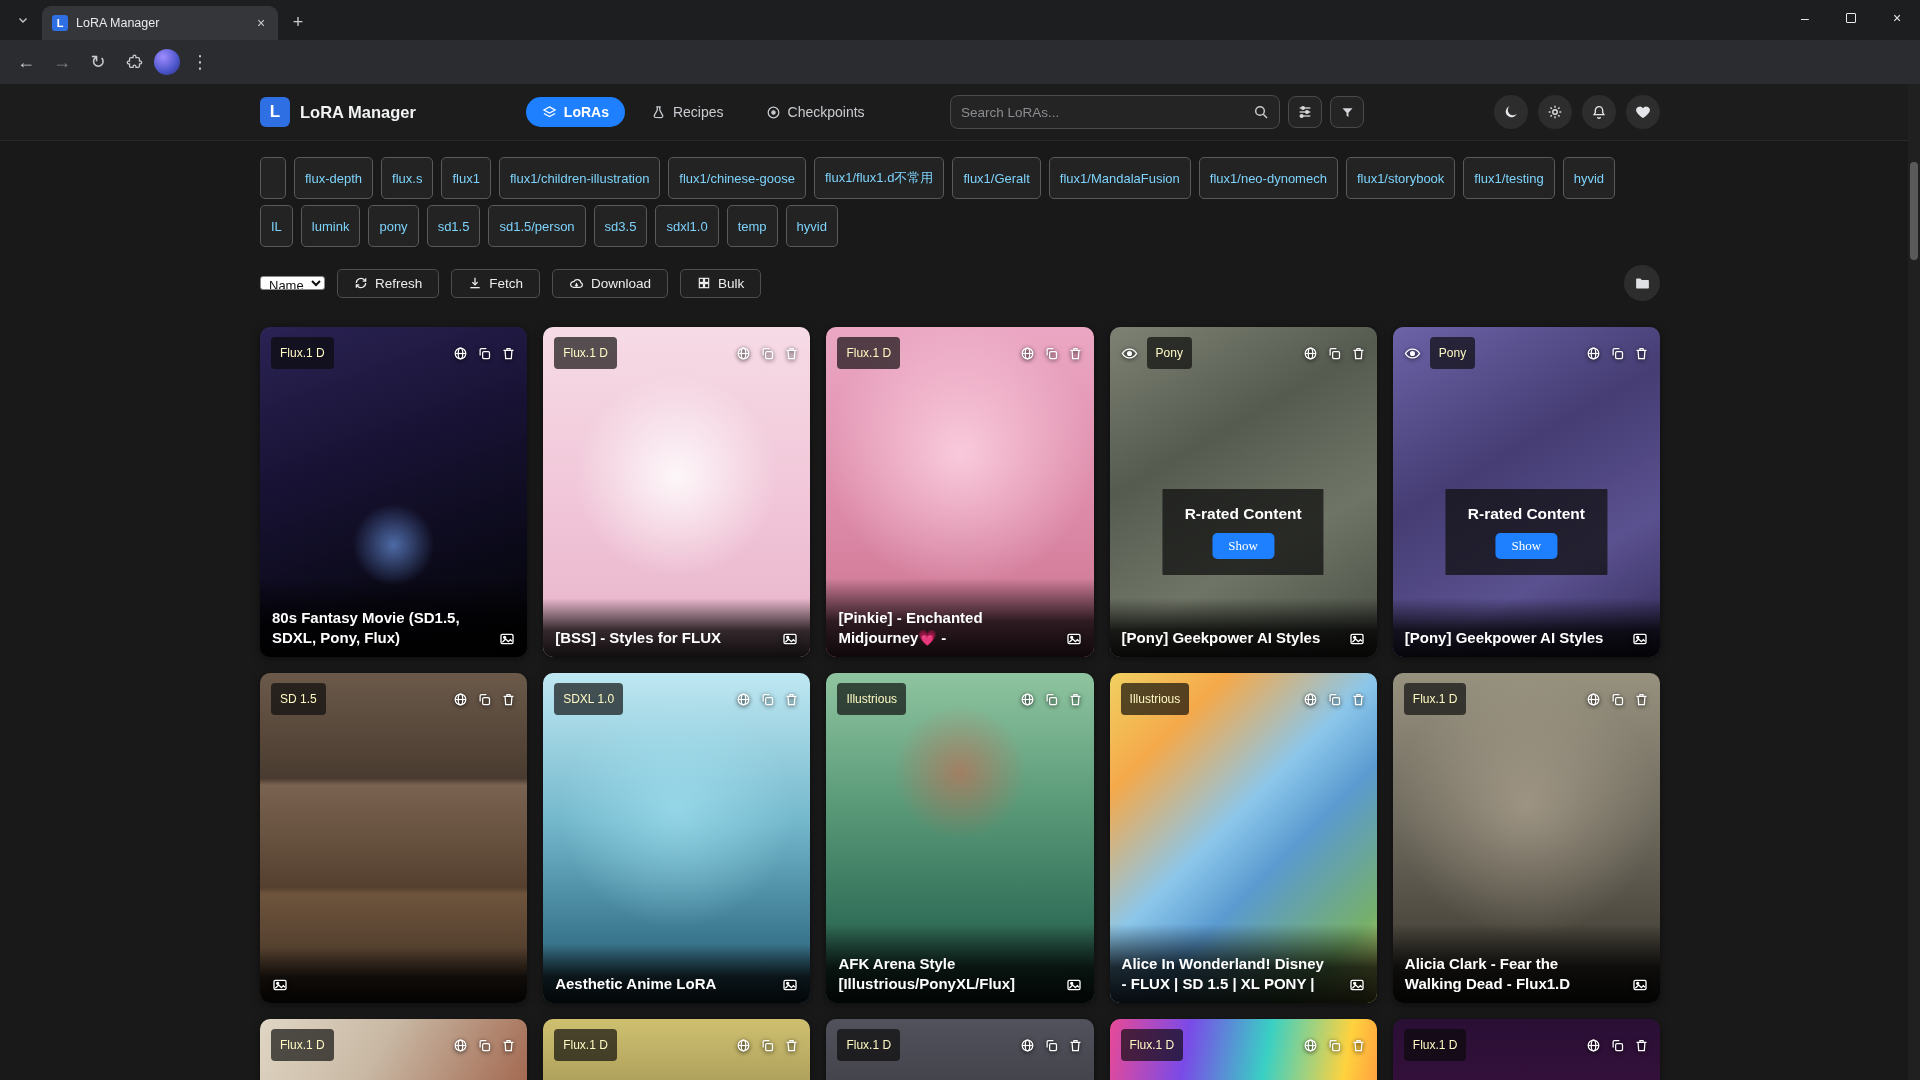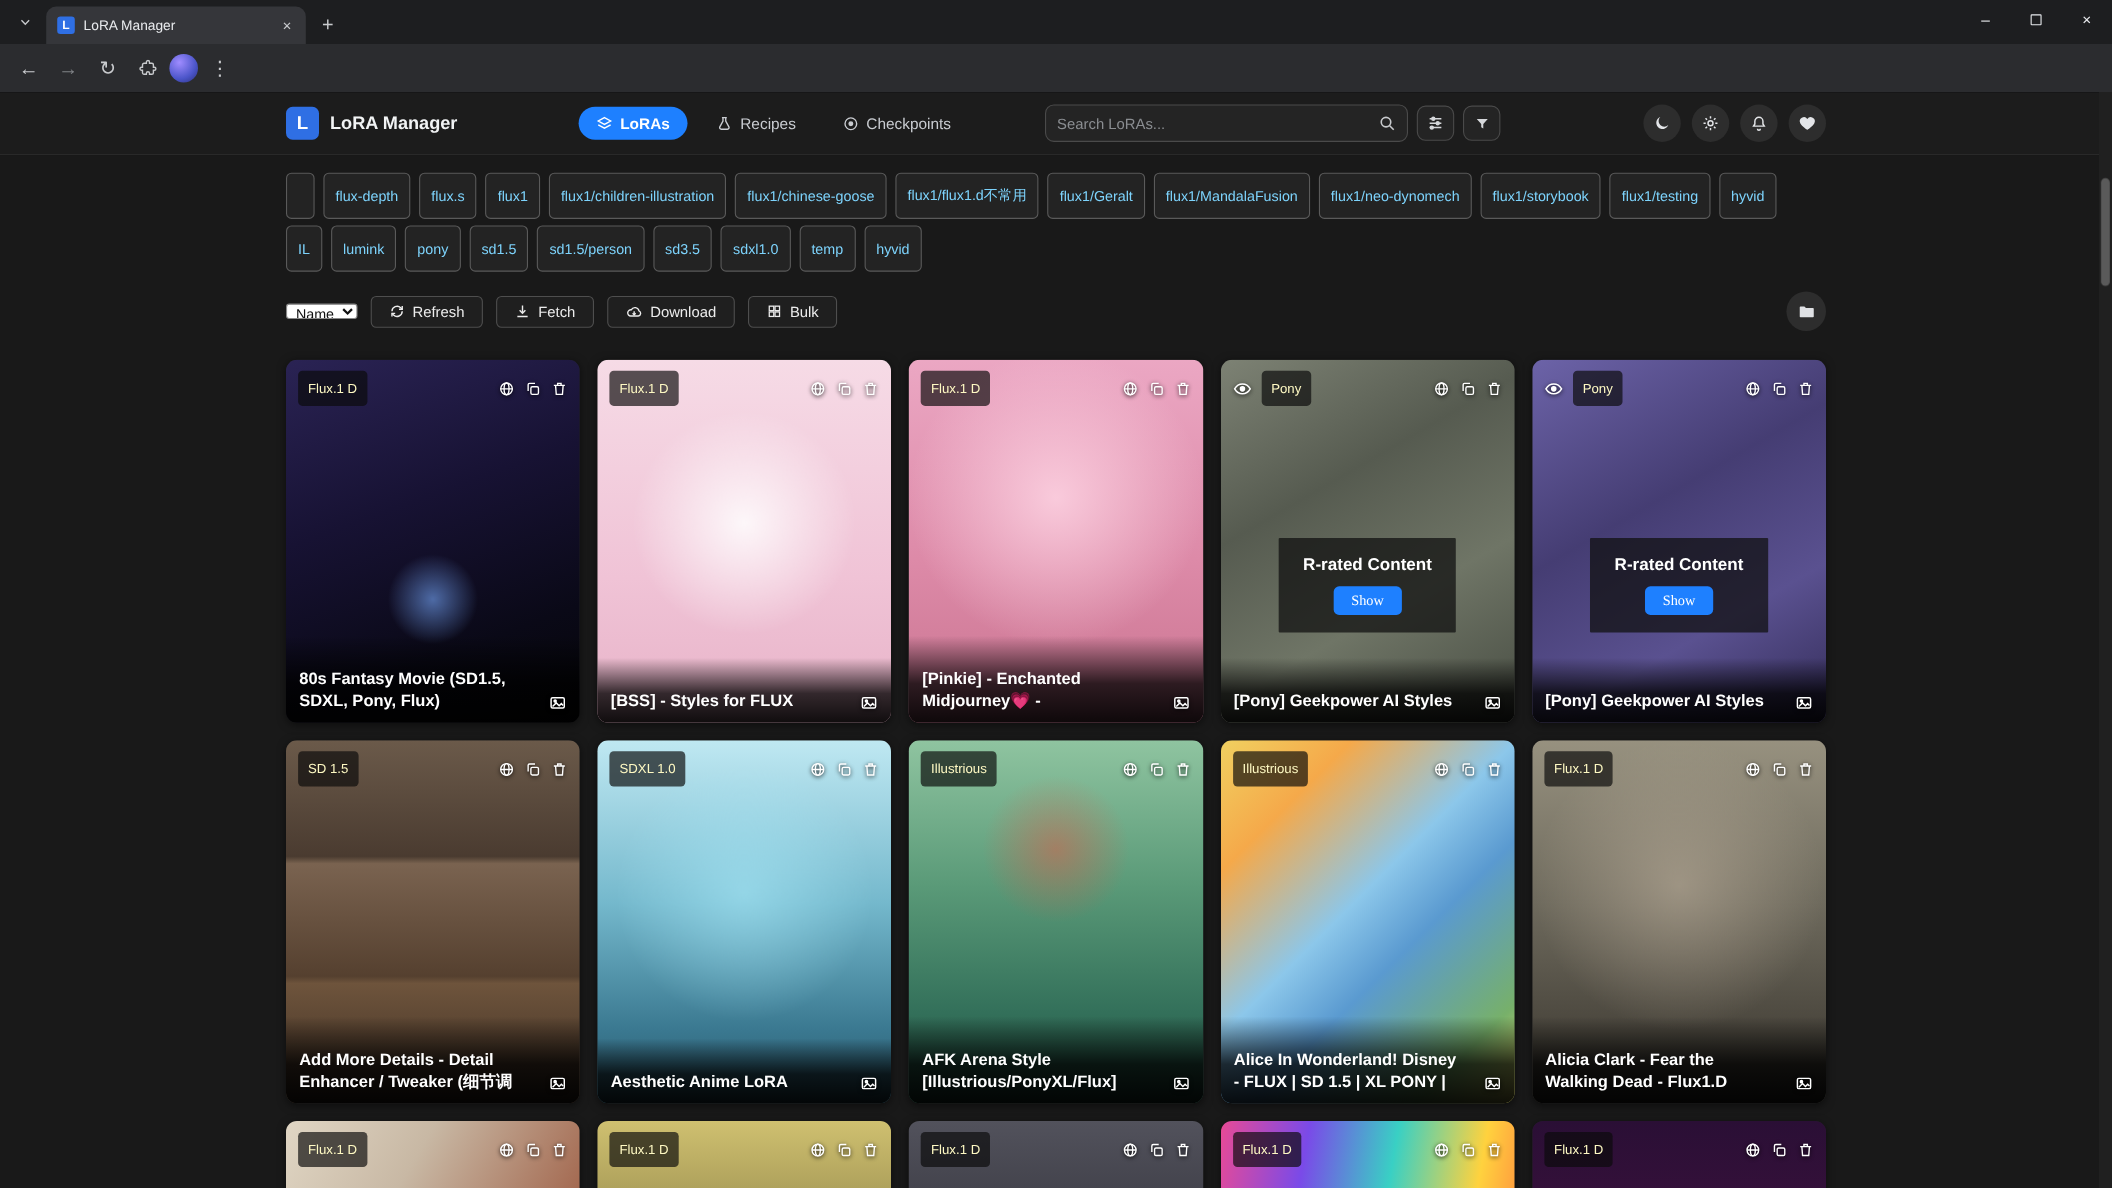--- a/index.html
+++ b/index.html
@@ -540,21 +540,20 @@
       <span class="cicon icn">
         <svg width="15" height="15" viewBox="0 0 24 24" fill="none" stroke="currentColor" stroke-width="2">
                 <path d="M4 7h16"></path>
                 <path d="M9.5 7V4h5v3"></path>
                 <path d="M6.5 7l1 13h9l1-13"></path>
               </svg>
       </span>
     </div>
 
     <div class="card-bottom">
-      <div class="card-title">Add More Details - Detail Enhancer / Tweaker (细节调</div>
       <span class="cicon icn">
         <svg width="16" height="16" viewBox="0 0 24 24" fill="none" stroke="currentColor" stroke-width="2">
                 <rect x="3" y="5" width="18" height="14" rx="2"></rect>
                 <circle cx="8.5" cy="9.5" r="1.5" fill="currentColor"></circle>
                 <path d="M5 17l5-5 4 4 3-3 2.5 2.5"></path>
               </svg>
       </span>
     </div>
   </div>
 

